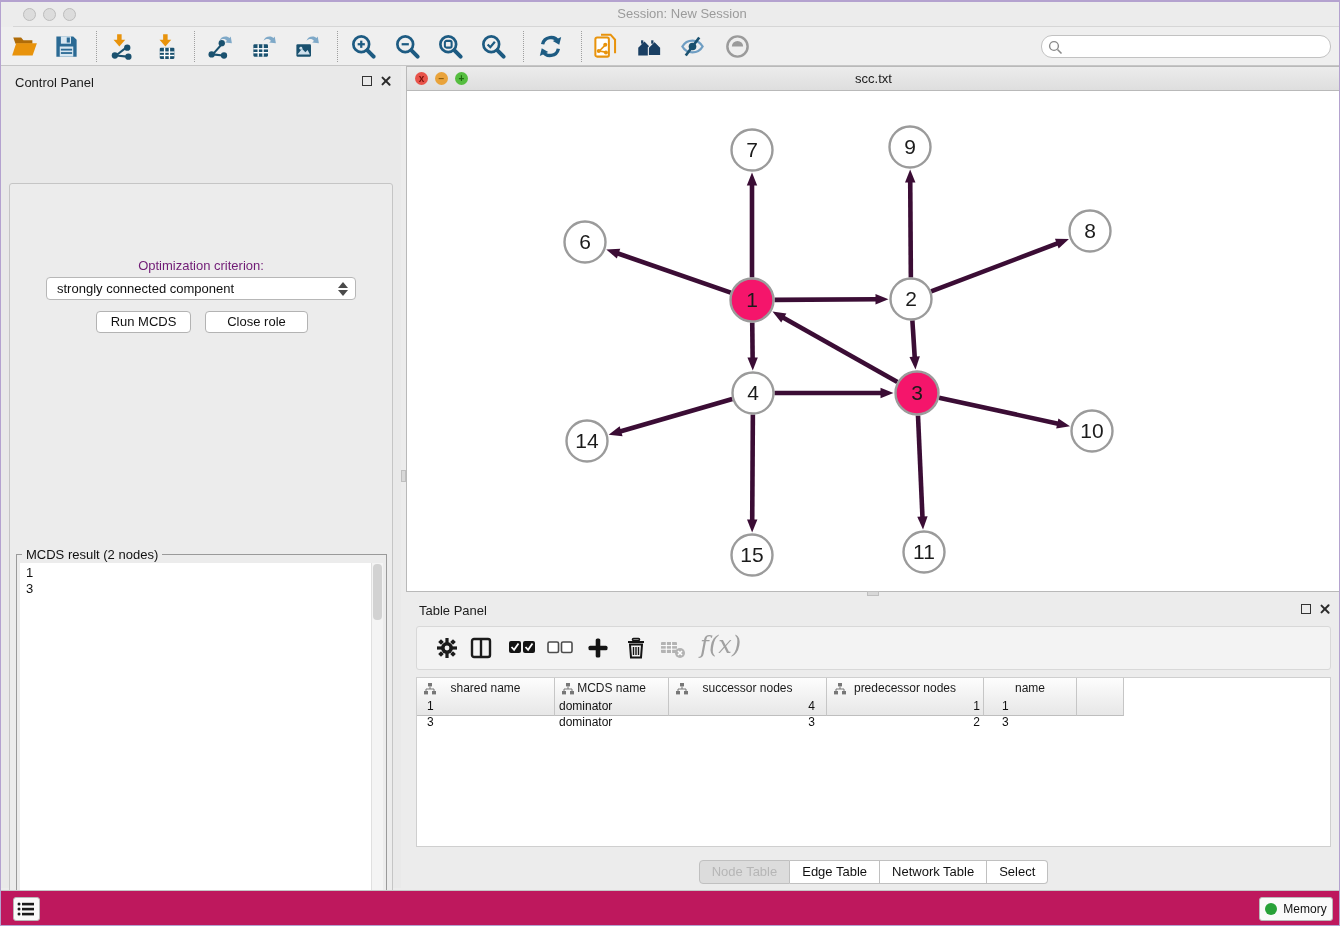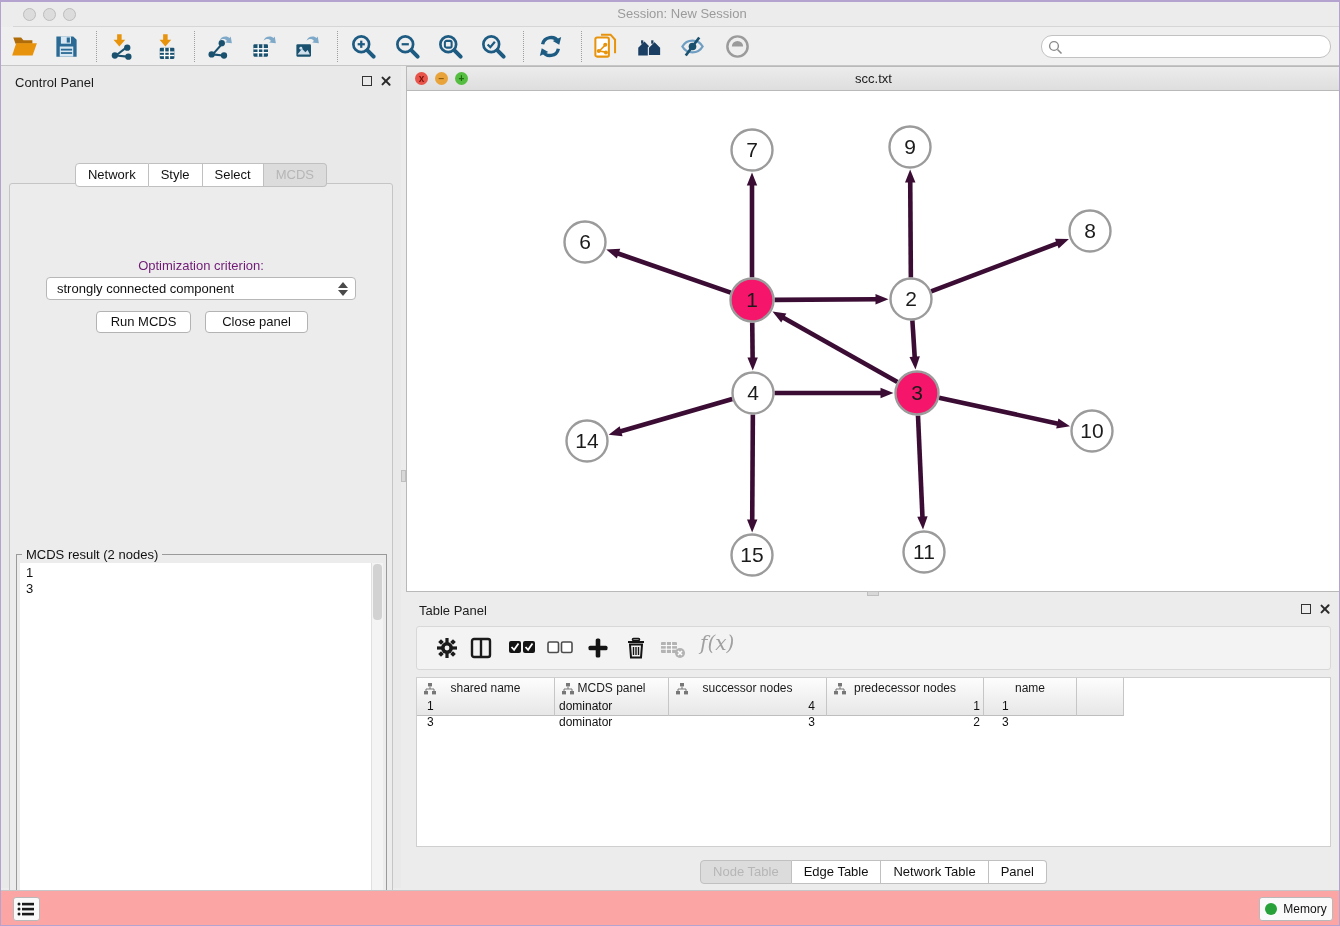--- a/index.html
+++ b/index.html
@@ -53,30 +53,30 @@
   .net-titlebar { position:absolute; left:0; top:0; width:100%; height:24px; background:linear-gradient(#ececec,#dedede); border-bottom:1px solid #b9b9b9; }
   .net-titlebar .title { position:absolute; width:100%; text-align:center; top:4px; font-size:13px; color:#1a1a1a; }
   .tl { position:absolute; top:5px; width:13px; height:13px; border-radius:50%; font-size:10px; font-weight:bold; text-align:center; line-height:13px; cursor:pointer; }
   .net-canvas { position:absolute; left:0; top:24px; width:933px; height:500px; background:#fff; }
   .divider-handle-v { position:absolute; left:400px; top:468px; width:5px; height:12px; background:#d8d8d8; border:1px solid #bfbfbf; }
   .divider-handle-h { position:absolute; left:866px; top:589px; width:12px; height:5px; background:#d8d8d8; border:1px solid #bfbfbf; }
   
   .table-panel { position:absolute; left:405px; top:594px; width:935px; height:292px; background:#ececec; }
   .tp-toolbar { position:absolute; left:10px; top:30px; width:915px; height:44px; background:#f3f3f3; border:1px solid #d8d8d8; border-radius:3px; }
   .tp-icon { position:absolute; top:9px; cursor:pointer; }
-  .tp-fx { font-family:"DejaVu Serif", serif; font-style:italic; font-size:20px; color:#a0a0a0; }
+  .tp-fx { font-family:"DejaVu Serif", serif; font-style:italic; font-size:24px; color:#a0a0a0; }
   .dtable { position:absolute; left:10px; top:81px; width:915px; height:170px; background:#fff; border:1px solid #cfcfcf; }
   .thead { position:absolute; left:0; top:0; height:21px; display:flex; }
   .th { position:relative; height:38px; background:linear-gradient(#fdfdfd,#e7e7e7); border-right:1px solid #c6c6c6; border-bottom:1px solid #bebebe; font-size:12px; color:#1a1a1a; text-align:center; line-height:20px; cursor:pointer; }
   .th .flow-ic { position:absolute; left:7px; top:5px; }
   .trow { position:absolute; left:0; height:16px; display:flex; font-size:12px; color:#111; cursor:default; }
   .td { height:16px; line-height:15px; overflow:hidden; white-space:nowrap; }
   .bottom-tabs { position:absolute; left:0; bottom:4px; width:100%; display:flex; justify-content:center; }
   
-  .statusbar { position:absolute; left:0; top:888px; width:1338px; height:36px; background:#fca5a5; border-top:1px solid #c6c6c6; }
+  .statusbar { position:absolute; left:0; top:888px; width:1338px; height:36px; background:#be185d; border-top:1px solid #c6c6c6; }
   .sb-btn { position:absolute; background:#fafafa; border:1px solid #b9b9b9; border-radius:3px; cursor:pointer; }
   .mem-dot { display:inline-block; width:12px; height:12px; border-radius:50%; background:#28a138; vertical-align:-2px; margin-right:6px; }
 </style>
 </head>
 <body>
 
 <div class="titlebar">
   <span class="mac-dot" style="left:10px"></span>
   <span class="mac-dot" style="left:30px"></span>
   <span class="mac-dot" style="left:50px"></span>
@@ -253,40 +253,34 @@
   <div class="cp-body">
     <div class="opt-label">Optimization criterion:</div>
     <div class="dropdown">
       <span>strongly connected component</span>
       <span class="dd-stepper">
           <i class="up"></i>
           <i class="dn"></i>
         </span>
     </div>
     <div class="btn" style="left:86px; top:127px; width:95px">Run MCDS</div>
-    <div class="btn" style="left:195px; top:127px; width:103px">Close panel</div>
+    <div class="btn" style="left:195px; top:127px; width:103px">Close role</div>
 
     <div class="fieldset">
       <span class="legend">MCDS result (2 nodes)</span>
       <div class="result-area">
         <div>1</div>
         <div>3</div>
         <div class="result-scroll">
             <span class="thumb"></span>
           </div>
       </div>
     </div>
   </div>
 
-  <div class="tabs-row">
-    <span class="tab">Network</span>
-    <span class="tab">Style</span>
-    <span class="tab">Select</span>
-    <span class="tab active">MCDS</span>
-  </div>
 </div>
 
 <div class="net-window">
   <div class="net-titlebar">
     <span class="tl" style="left:8px; background:#e8534a; color:#7d120d">x</span>
     <span class="tl" style="left:28px; background:#e9a33b; color:#8a5a0a">−</span>
     <span class="tl" style="left:48px; background:#55bd3f; color:#1d6a10">+</span>
     <div class="title">scc.txt</div>
   </div>
   <div class="net-canvas">
@@ -497,21 +491,21 @@
               <rect x="4" y="0" width="4" height="3.4"></rect>
               <rect x="0" y="8" width="4" height="3.4"></rect>
               <rect x="8" y="8" width="4" height="3.4"></rect>
             </g>
             <g stroke="#777" stroke-width="1">
               <line x1="6" y1="3.4" x2="6" y2="6"></line>
               <line x1="2" y1="6" x2="10" y2="6"></line>
               <line x1="2" y1="6" x2="2" y2="8"></line>
               <line x1="10" y1="6" x2="10" y2="8"></line>
             </g>
-          </svg><span>MCDS panel</span></div>
+          </svg><span>MCDS name</span></div>
         <div class="th" style="width: 158px;"><svg class="flow-ic" width="12" height="12" viewBox="0 0 12 12">
             <g fill="#777">
               <rect x="4" y="0" width="4" height="3.4"></rect>
               <rect x="0" y="8" width="4" height="3.4"></rect>
               <rect x="8" y="8" width="4" height="3.4"></rect>
             </g>
             <g stroke="#777" stroke-width="1">
               <line x1="6" y1="3.4" x2="6" y2="6"></line>
               <line x1="2" y1="6" x2="10" y2="6"></line>
               <line x1="2" y1="6" x2="2" y2="8"></line>
@@ -549,21 +543,21 @@
           <div class="td" style="width: 157px; text-align: right; padding: 0px 4px 0px 0px;">2</div>
           <div class="td" style="width: 93px; text-align: left; padding: 0px 0px 0px 18px;">3</div>
         </div>
       </div>
   </div>
 
   <div class="bottom-tabs">
     <span class="tab active">Node Table</span>
     <span class="tab">Edge Table</span>
     <span class="tab">Network Table</span>
-    <span class="tab">Panel</span>
+    <span class="tab">Select</span>
   </div>
 </div>
 
 <div class="statusbar">
   <span class="sb-btn" style="left:12px; top:6px; width:27px; height:24px">
     <svg width="18" height="16" viewBox="0 0 18 16" style="margin:3px 0 0 3px">
         <g fill="#1b1b1b">
           <circle cx="2" cy="3" r="1.5"></circle>
           <rect x="5" y="1.8" width="12" height="2.6"></rect>
           <circle cx="2" cy="8" r="1.5"></circle>

